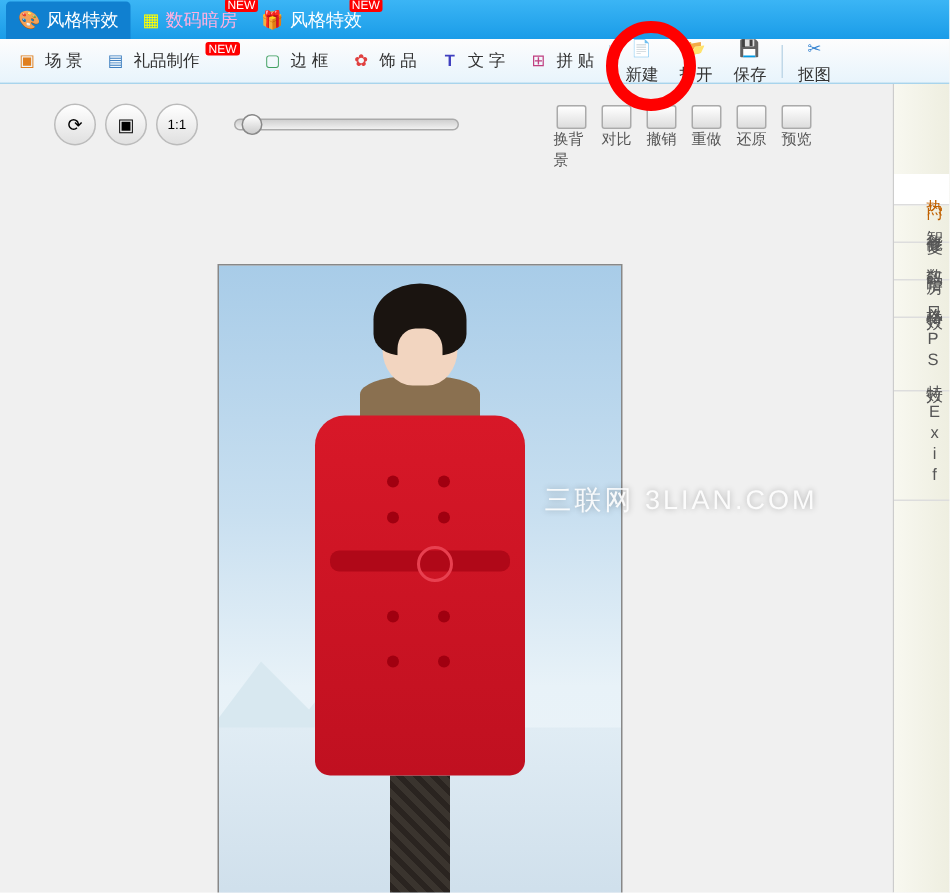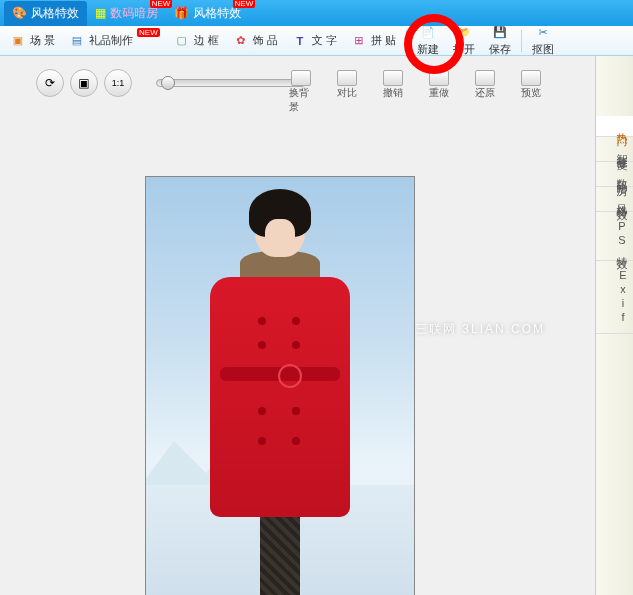--- a/index.html
+++ b/index.html
@@ -17,21 +17,21 @@
     .tool-btn.htool { flex-direction: row; gap: 4px; }
     
     .content-area { display: flex; height: calc(100% - 56px); }
     .canvas-wrap { flex: 1; background: #f0f0f0; position: relative; }
     
     .canvas-toolbar { position: absolute; top: 12px; left: 36px; right: 50px; height: 30px; display: flex; align-items: center; gap: 6px; }
     .round-btn { width: 28px; height: 28px; border-radius: 50%; background: linear-gradient(#fff,#e0e0e0); border: 1px solid #bbb; display: flex; align-items: center; justify-content: center; cursor: pointer; }
     .slider-track { width: 150px; height: 8px; background: linear-gradient(#d0d0d0,#f0f0f0); border: 1px solid #aaa; border-radius: 4px; position: relative; }
     .slider-thumb { position: absolute; left: 4px; top: -4px; width: 14px; height: 14px; background: linear-gradient(#fff,#ccc); border: 1px solid #888; border-radius: 50%; }
     
-    .action-strip { position: absolute; top: 12px; right: 50px; display: flex; gap: 18px; }
+    .action-strip { position: absolute; top: 12px; right: 50px; display: flex; gap: 2px; }
     .action-btn { width: 28px; display: flex; flex-direction: column; align-items: center; font-size: 10px; color: #555; cursor: pointer; padding: 2px; }
     .action-btn .ico { width: 20px; height: 16px; background: linear-gradient(#fff,#ddd); border: 1px solid #aaa; border-radius: 2px; }
     
     .canvas { position: absolute; top: 120px; left: 145px; width: 270px; height: 470px; background: linear-gradient(180deg, #a8cce8 0%, #c8dff0 35%, #e8f2f8 60%, #f0f5fa 100%); border: 1px solid #888; overflow: hidden; }
     
     
     .mountain { position: absolute; bottom: 140px; left: -20px; width: 160px; height: 80px; background: #d8e8f0; clip-path: polygon(0 100%, 30% 20%, 50% 60%, 70% 10%, 100% 100%); }
     .snow-ground { position: absolute; bottom: 0; left: 0; right: 0; height: 160px; background: linear-gradient(#e0ecf4, #c8dae8); }
     .figure { position: absolute; top: 20px; left: 50%; transform: translateX(-50%); width: 160px; height: 440px; }
     .head { width: 50px; height: 60px; background: #f2d5c0; border-radius: 45% 45% 40% 40%; margin: 0 auto; position: relative; }
@@ -41,21 +41,21 @@
     .coat { width: 140px; height: 240px; background: linear-gradient(#d81828, #c01020); margin: -4px auto 0; border-radius: 20px 20px 10px 10px; position: relative; }
     .belt { position: absolute; top: 90px; left: 10px; right: 10px; height: 14px; background: #b00818; border-radius: 6px; }
     .belt::after { content:''; position:absolute; left:48%; top:-3px; width:20px; height:20px; border:2px solid #e84050; border-radius:50%; }
     .dbtn { position: absolute; width: 8px; height: 8px; background: #a00010; border-radius: 50%; }
     .legs { width: 40px; height: 110px; background: repeating-linear-gradient(45deg, #2a2420 0 4px, #3a342e 4px 8px); margin: 0 auto; }
     
     .side-tabs { width: 38px; background: linear-gradient(90deg,#f8f8f0,#eeeee0); border-left: 1px solid #ccc; display: flex; flex-direction: column; padding-top: 60px; }
     .side-tab { writing-mode: vertical-rl; text-orientation: upright; padding: 8px 4px; font-size: 11px; color: #555; border-bottom: 1px solid #ddd; cursor: pointer; text-align: center; letter-spacing: 2px; }
     .side-tab.active { background: #fff; color: #c06000; }
     
-    .watermark { position: absolute; top: 265px; right: 50px; color: rgba(255,255,255,0.9); font-size: 12px; letter-spacing: 2px; text-shadow: 0 0 4px rgba(0,0,0,0.3); }
+    .watermark { position: absolute; top: 265px; right: 50px; color: rgba(255,255,255,0.9); font-size: 18px; letter-spacing: 2px; text-shadow: 0 0 4px rgba(0,0,0,0.3); }
     
     .highlight-circle { position: absolute; top: 14px; left: 404px; width: 60px; height: 60px; border: 8px solid #f00; border-radius: 50%; z-index: 100; pointer-events: none; }
   </style>
 </head>
 <body>
 
 <div class="top-tabs">
   <div class="top-tab active">
     <span>🎨</span>
     <span>风格特效</span>

